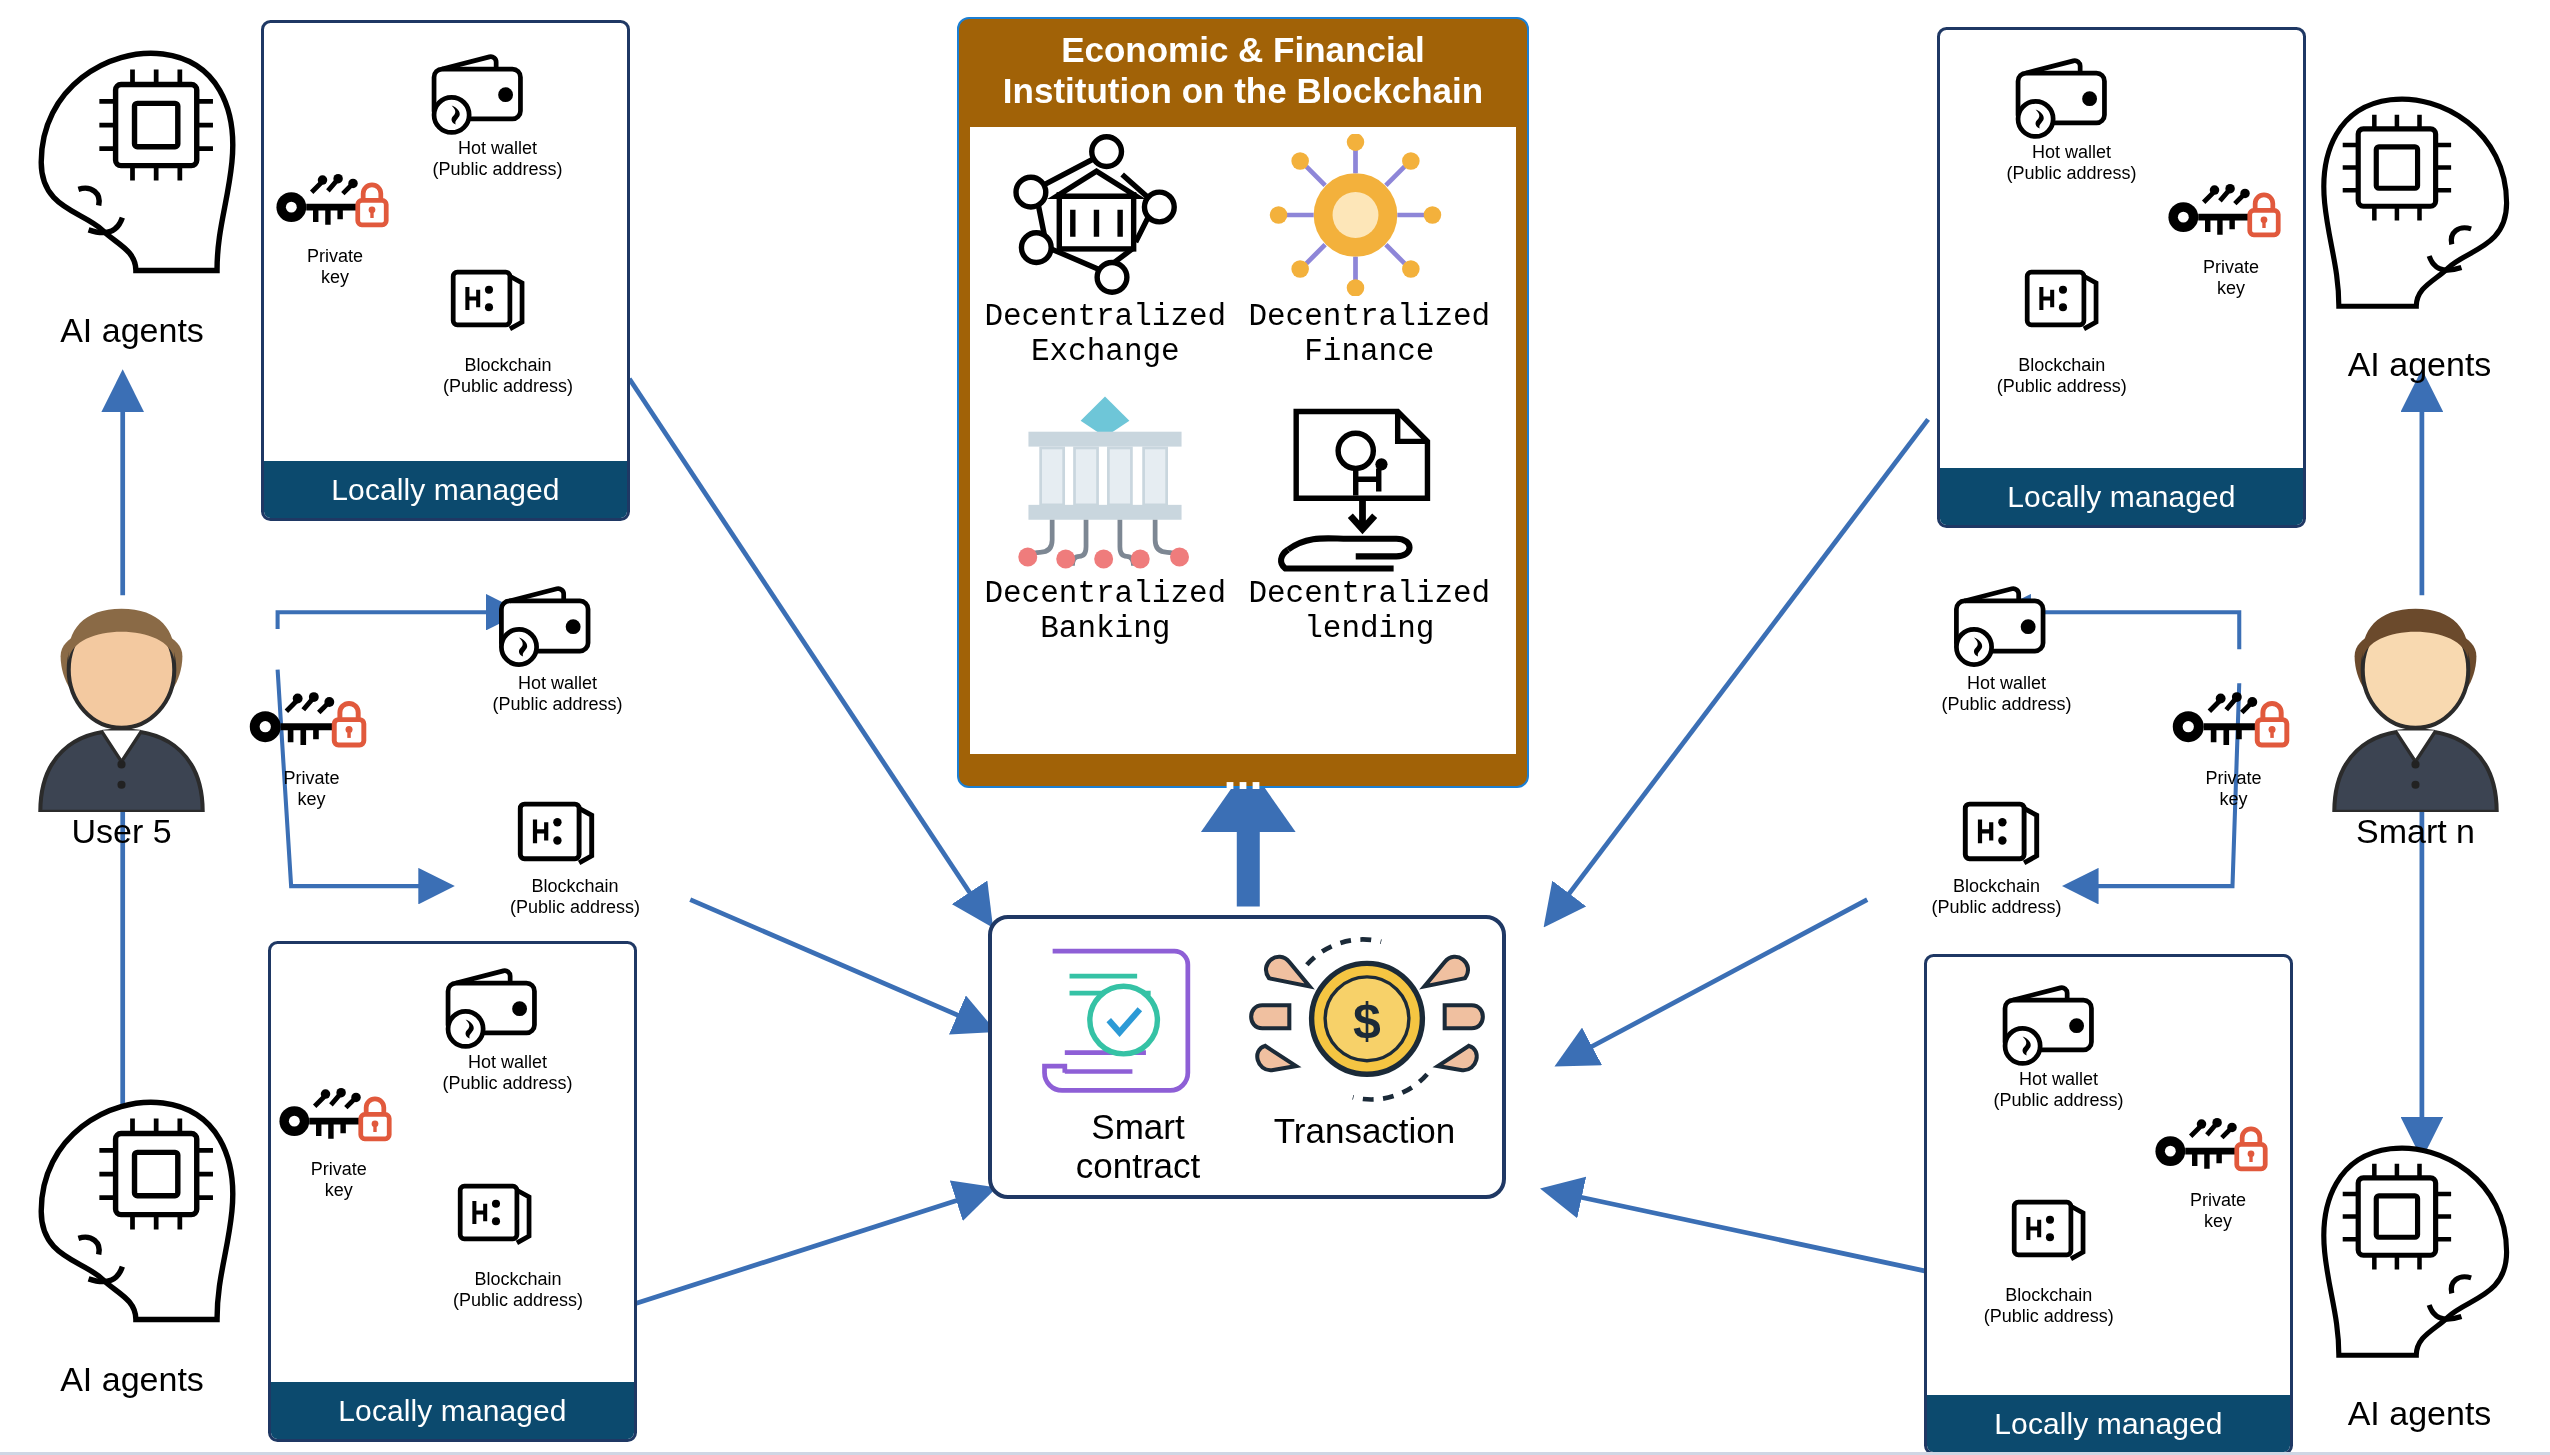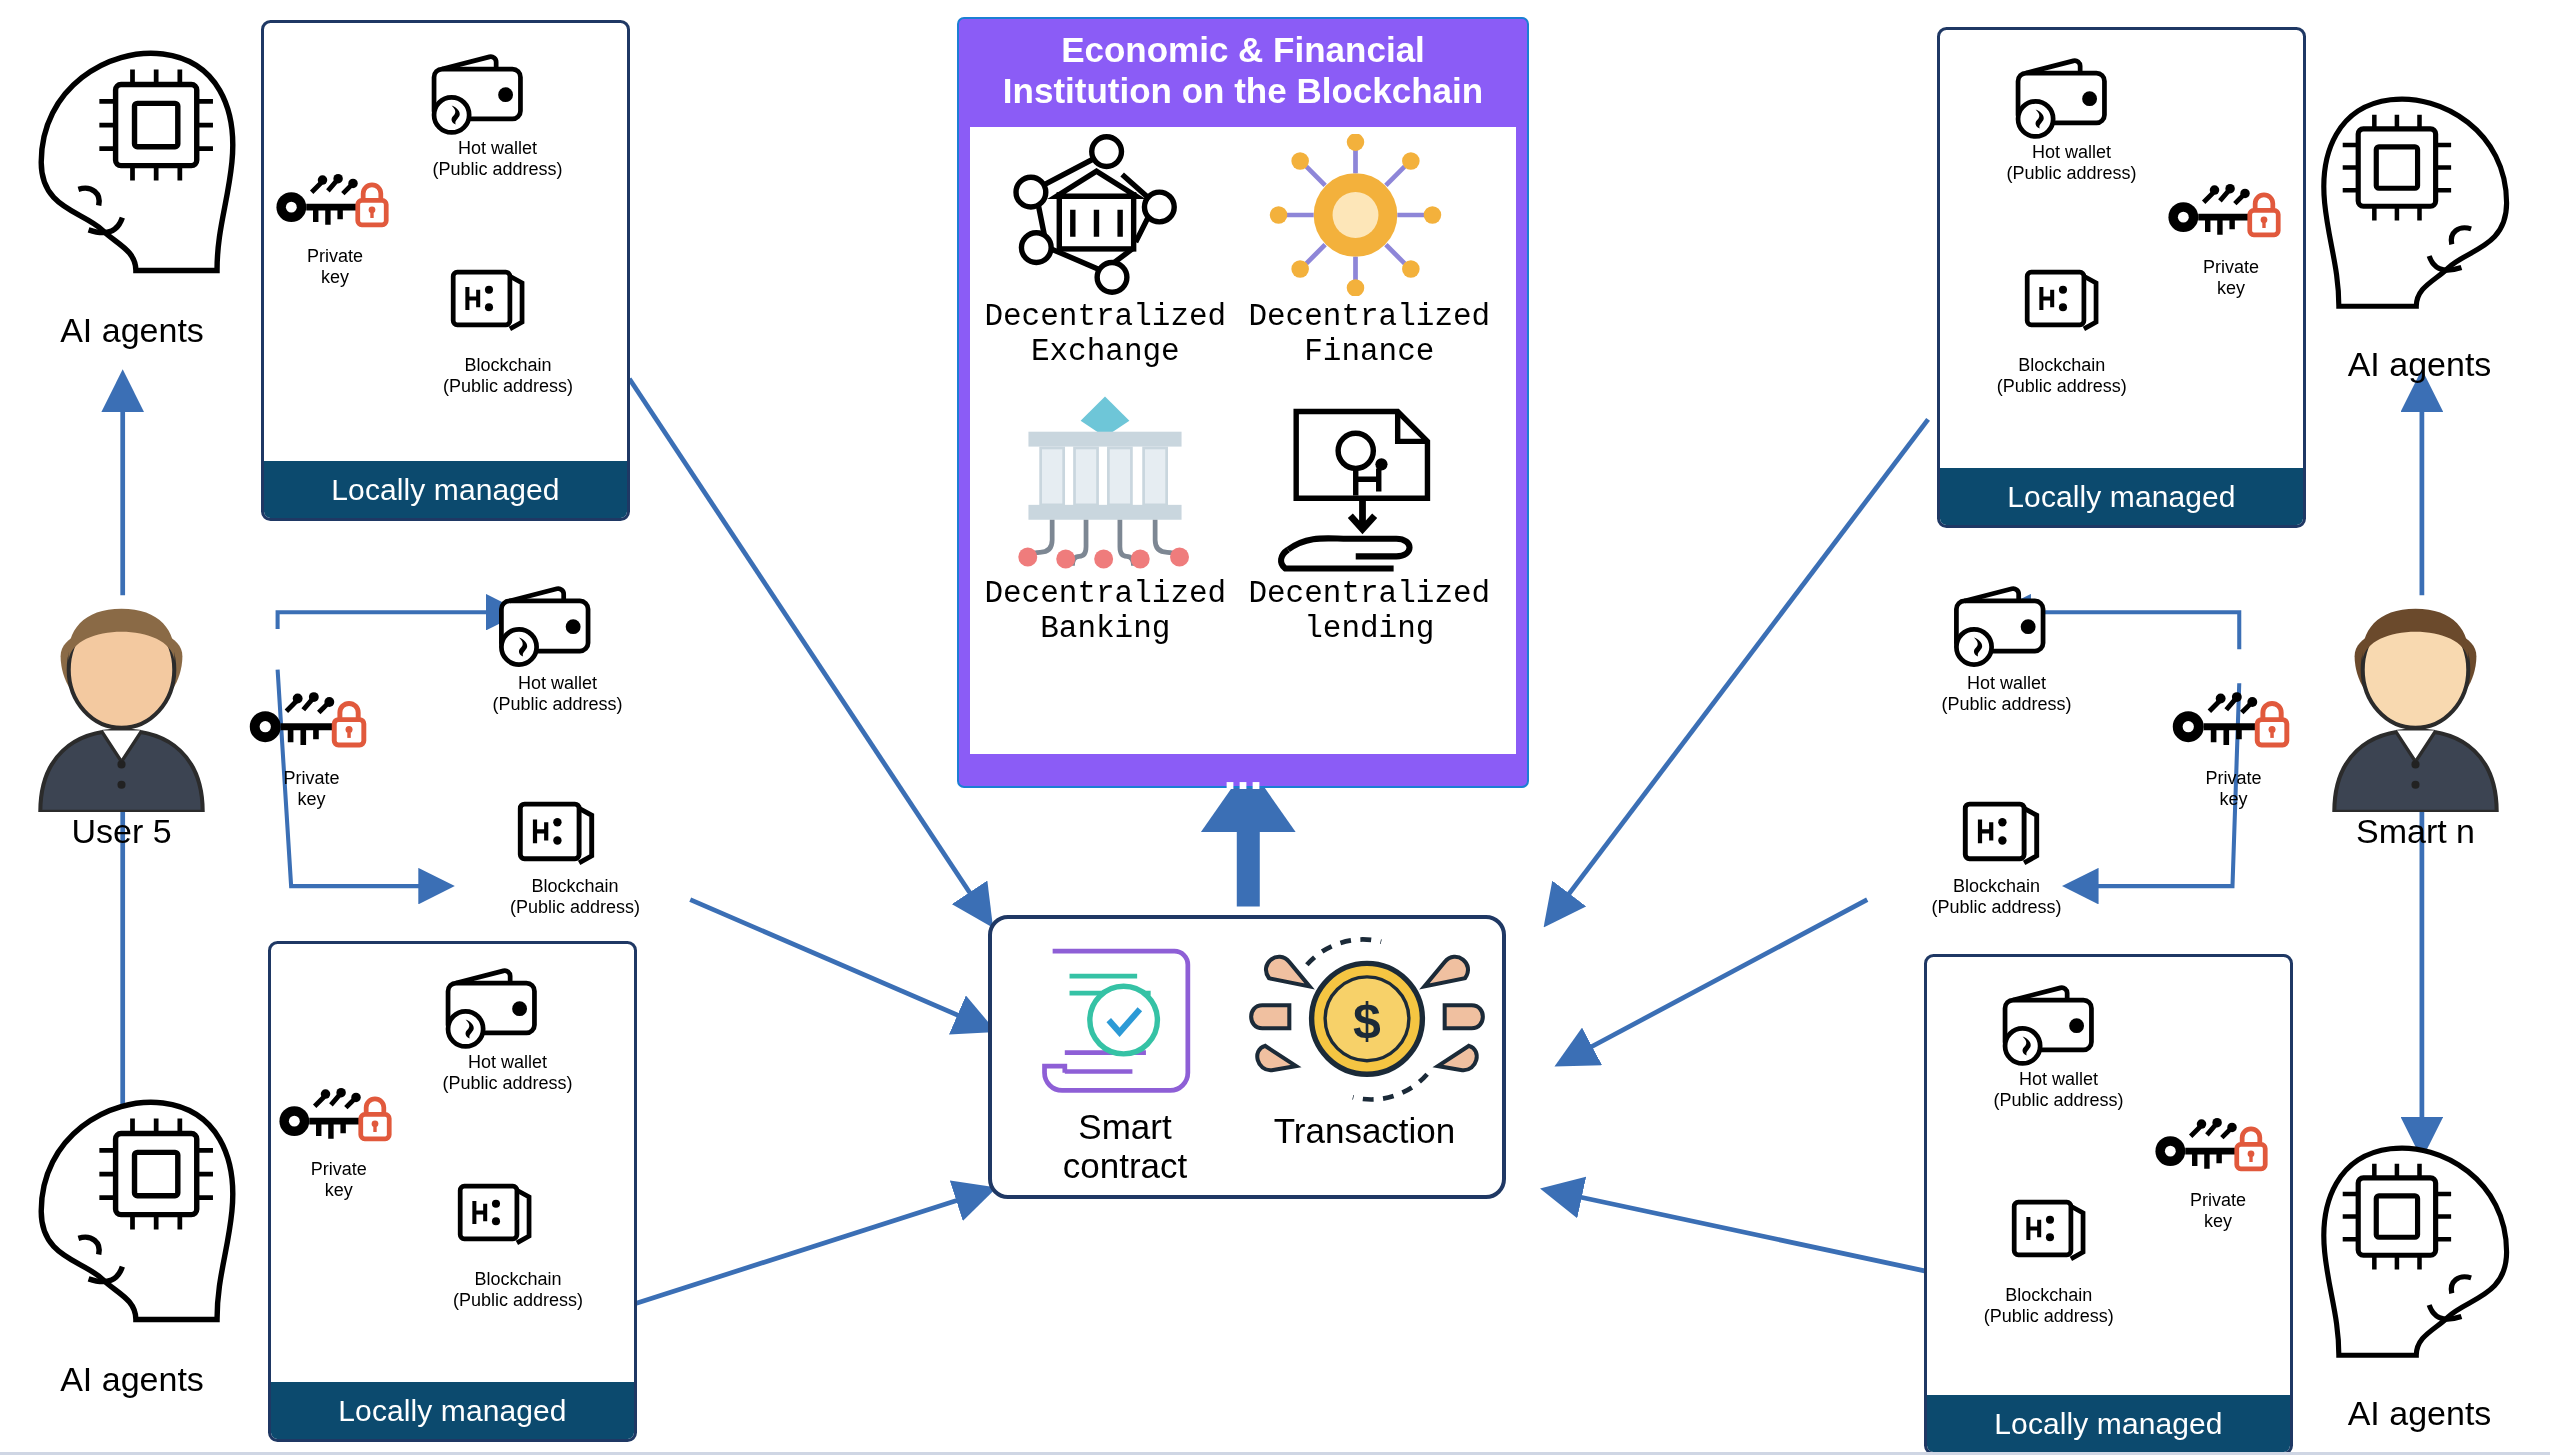--- a/index.html
+++ b/index.html
@@ -78,23 +78,23 @@
   .hub-label {
     position: absolute;
     text-align: center;
     font-size: 35px;
     line-height: 1.1;
     white-space: pre-line;
   }
 
   
   .inst {
-    background: #8b5cf6;
+    background: #a16207;
     border: 2px solid #1b7fd4;
-    border-radius: 7px;
+    border-radius: 12px;
   }
   .inst-title {
     color: #fff;
     font-weight: bold;
     font-size: 35px;
     text-align: center;
     line-height: 1.18;
     padding: 9.5px 10.8px 6.8px 10.8px;
     white-space: pre-line;
   }
@@ -530,21 +530,21 @@
       <path d="M34,170 c-20,6 -12,38 10,36 l36,-6 z" fill="#f0c0a0" stroke="#1b2a38" stroke-width="6"></path>
       <path d="M330,70 c16,-22 -14,-44 -30,-24 l-30,36 z" fill="#f0c0a0" stroke="#1b2a38" stroke-width="6"></path>
       <path d="M340,110 c22,0 22,34 0,34 h-40 v-34z" fill="#f0c0a0" stroke="#1b2a38" stroke-width="6"></path>
       <path d="M336,170 c20,6 12,38 -10,36 l-36,-6 z" fill="#f0c0a0" stroke="#1b2a38" stroke-width="6"></path>
       <circle cx="185" cy="130" r="82" fill="#f5c542" stroke="#1b2a38" stroke-width="8"></circle>
       <circle cx="185" cy="130" r="62" fill="#f7d169" stroke="#1b2a38" stroke-width="5"></circle>
       <text x="185" y="158" font-size="74" text-anchor="middle" fill="#1b2a38" font-family="Liberation Sans, sans-serif" font-weight="bold">$</text>
       <path d="M96,50 a110,110 0 0 1 110,-34" fill="none" stroke="#1b2a38" stroke-width="7" stroke-dasharray="16 14"></path>
       <path d="M274,212 a110,110 0 0 1 -110,34" fill="none" stroke="#1b2a38" stroke-width="7" stroke-dasharray="16 14"></path>
     </svg>
-    <div class="hub-label" style="left:18px; top:189px; width:230px;">Smart
+    <div class="hub-label" style="left:31px; top:189px; width:230px;">Smart
 contract</div>
     <div class="hub-label" style="left:237px; top:193px; width:271px;">Transaction</div>
   </div>
 
   <div class="node inst" style="left:957px; top:17px; width:572px; height:771px;">
     <div class="inst-title">Economic &amp; Financial
 Institution on the Blockchain</div>
     <div class="inst-inner">
 
       <svg style="position:absolute; left:27px; top:6.8px;" width="203" height="169" viewBox="0 0 300 250">

